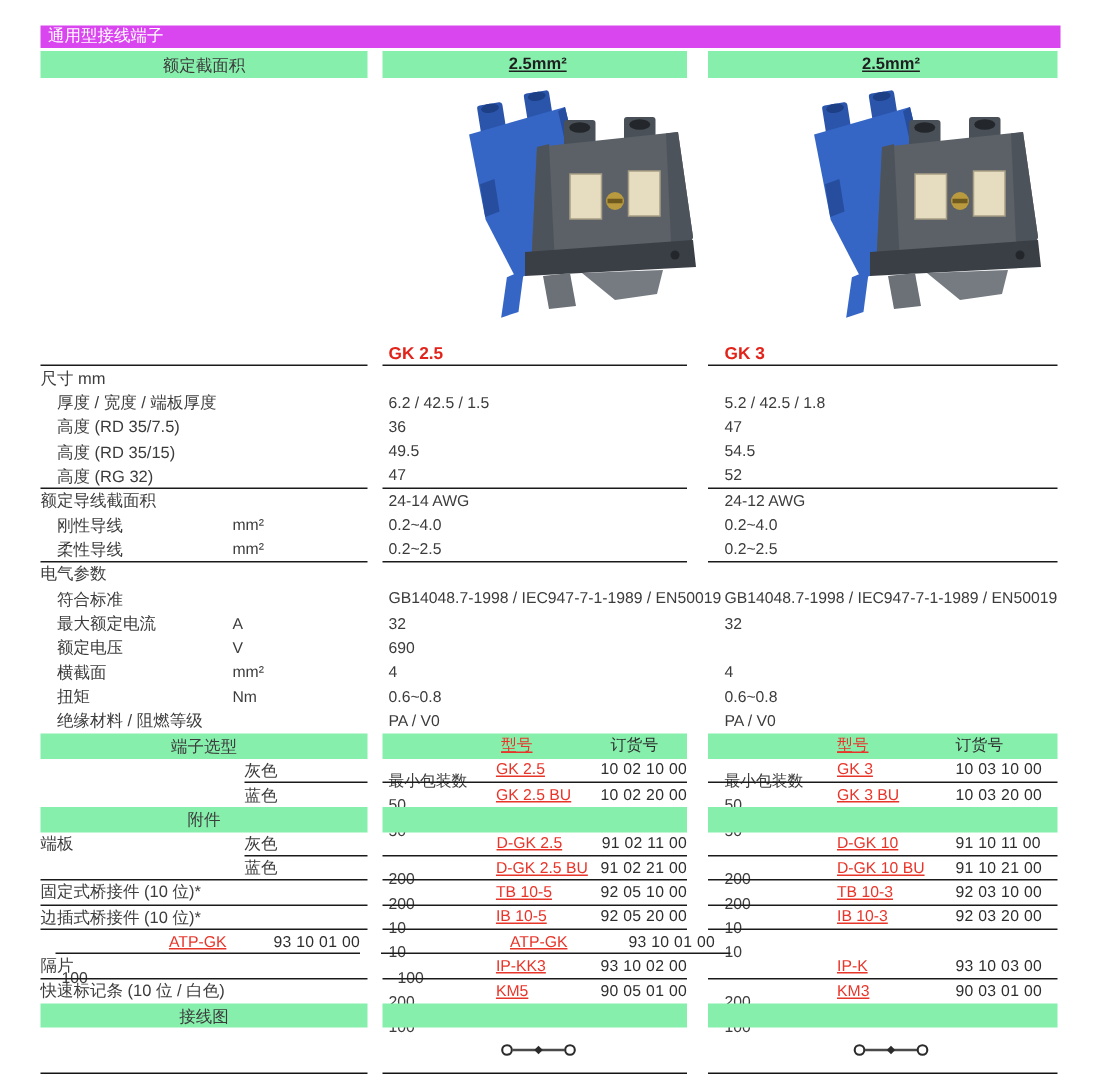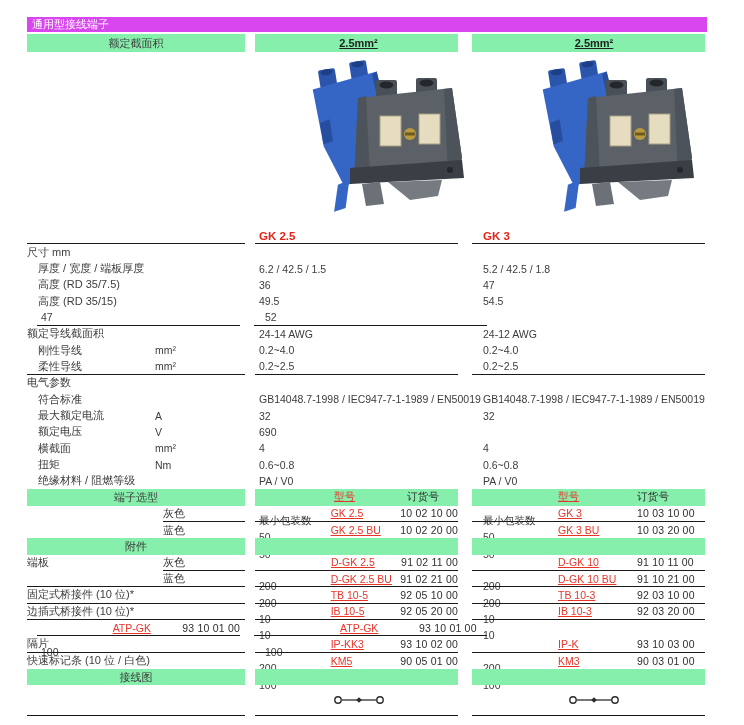--- a/index.html
+++ b/index.html
@@ -211,20 +211,25 @@
 
     </div>
     <div class="c-25">
           <span>49.5</span>
         </div>
     <div class="c-3">
           <span>54.5</span>
         </div>
   </div>
       <div class="row b-full ind">
+    <div class="c-label">
+      <span class="lab">高度 (RG 32)</span>
+      <span class="unit"></span>
+
+    </div>
     <div class="c-25">
           <span>47</span>
         </div>
     <div class="c-3">
           <span>52</span>
         </div>
   </div>
       <div class="row b-none">
     <div class="c-label">
       <span class="lab">额定导线截面积</span>

